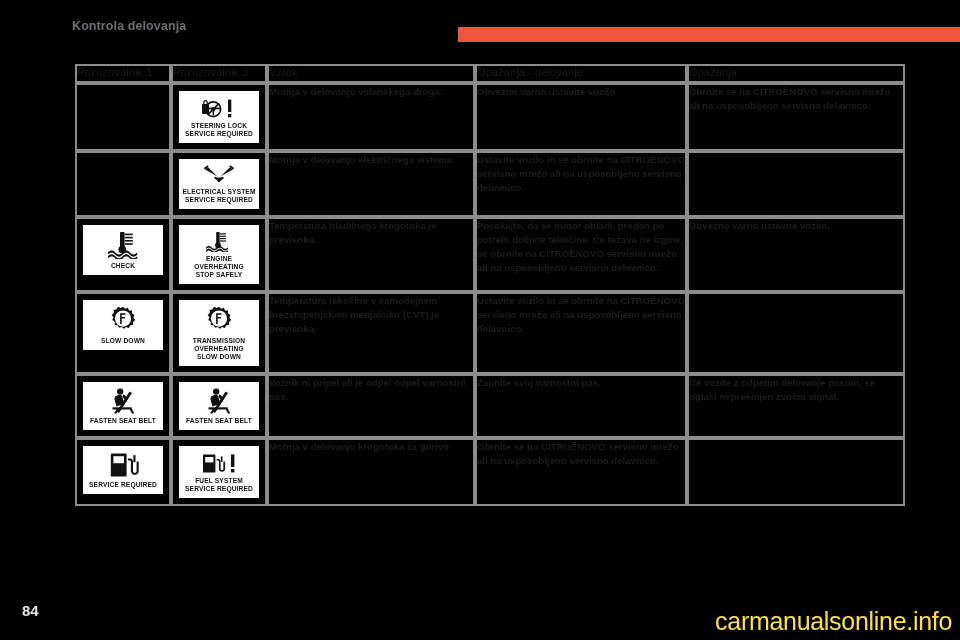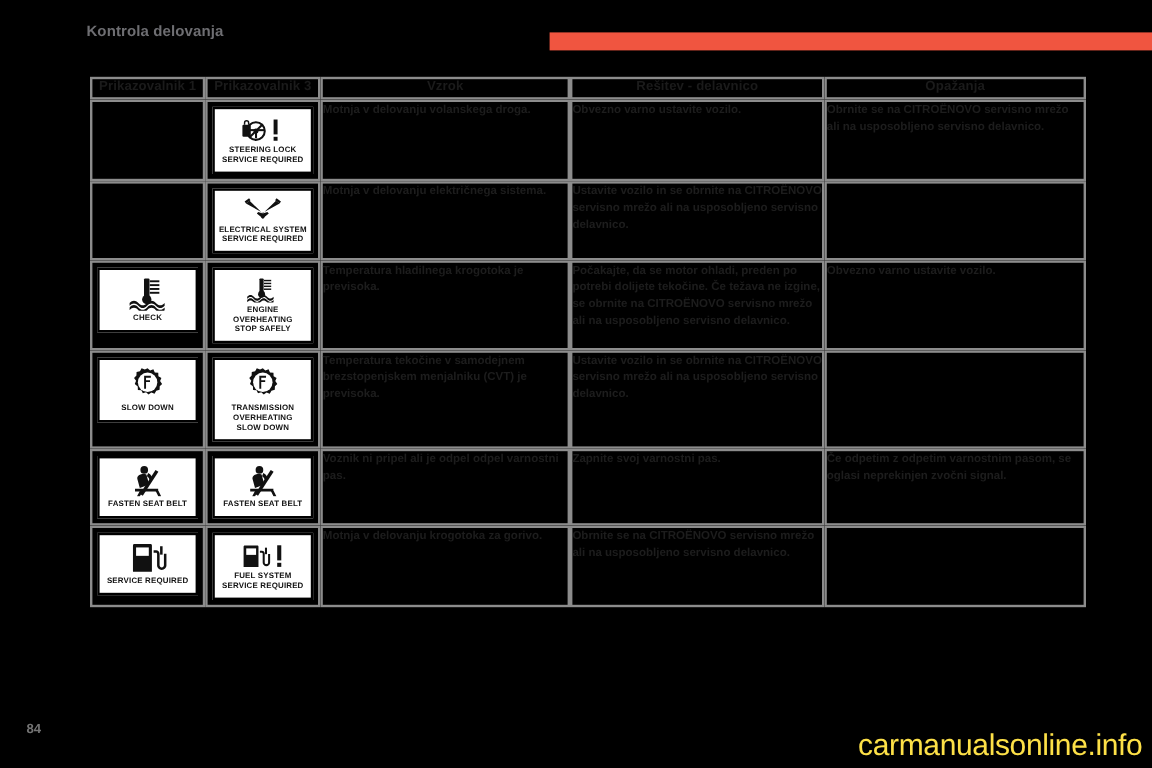--- a/index.html
+++ b/index.html
@@ -61,22 +61,22 @@
     border: 2px solid #8c8c8c;
     vertical-align: top;
     padding: 0;
     background: #000;
   }
   
   thead th {
     background: #dddddd;
     color: #1b1b1b;
     font-size: 11px;
-    font-weight: bold;
-    text-align: center;
+    font-weight: normal;
+    text-align: left;
     padding: 8px 8px 9px 9px;
     height: 15px;
     letter-spacing: .1px;
     white-space: nowrap;
   }
   
   .col-ind1  { width: 96px; }
   .col-ind2  { width: 96px; }
   .col-cause { width: 208px; }
   .col-fix   { width: 212px; }
@@ -123,23 +123,23 @@
     color: #1d1d1d;
     margin-left: 25px;
   }
   td.text-cell p { margin: 0; }
 
   
   .page-number {
     position: absolute;
     left: 22px;
     top: 602px;
-    font-size: 11px;
+    font-size: 15px;
     font-weight: bold;
-    color: #737373;
+    color: #e5e5e5;
   }
   .watermark {
     position: absolute;
     right: 8px;
     bottom: 4px;
     font-size: 25px;
     color: #fde047;
     letter-spacing: -0.3px;
     font-family: "Liberation Sans", sans-serif;
   }
@@ -159,21 +159,21 @@
         <col class="col-ind2">
         <col class="col-cause">
         <col class="col-fix">
         <col class="col-note">
     </colgroup>
     <thead>
       <tr>
         <th>Prikazovalnik 1</th>
         <th>Prikazovalnik 3</th>
         <th>Vzrok</th>
-        <th>Rešitev - delavnico</th>
+        <th>Opažanja - delovanje</th>
         <th>Opažanja</th>
       </tr>
     </thead>
     <tbody>
         <tr>
           <td class="icon-cell icon-empty"></td>
           <td class="icon-cell">
             <div class="icon-box">
               <span class="icon-glyph"><svg width="40" height="22" viewBox="0 0 40 22">
       <g fill="#111">
@@ -343,21 +343,21 @@
               <span class="icon-caption">FASTEN SEAT BELT</span>
             </div>
           </td>
           <td class="text-cell">
             <p>Voznik ni pripel ali je odpel odpel varnostni pas.</p>
           </td>
           <td class="text-cell">
             <p>Zapnite svoj varnostni pas.</p>
           </td>
           <td class="text-cell">
-            <p>Če odpetim z odpetim varnostnim pasom, se oglasi neprekinjen zvočni signal.</p>
+            <p>Če vozite z odpetim delovanje pasom, se oglasi neprekinjen zvočni signal.</p>
           </td>
         </tr>
         <tr>
           <td class="icon-cell">
             <div class="icon-box">
               <span class="icon-glyph"><svg width="34" height="26" viewBox="0 0 34 26">
       <g fill="#111">
         <path d="M6 1.4h13.4c.7 0 1.2.5 1.2 1.2v21.8H4.8V2.6c0-.7.5-1.2 1.2-1.2z"></path>
         <rect x="7.4" y="4.2" width="10.6" height="7" fill="#fff"></rect>
         <path d="M22 6.6h2.1c1.6 0 2.9 1.3 2.9 2.9v9.6c0 1 .8 1.8 1.8 1.8s1.8-.8 1.8-1.8V9.5h2.1v9.6c0 2.1-1.7 3.9-3.9 3.9s-3.9-1.8-3.9-3.9V9.5c0-.5-.4-.9-.9-.9H22z"></path>

